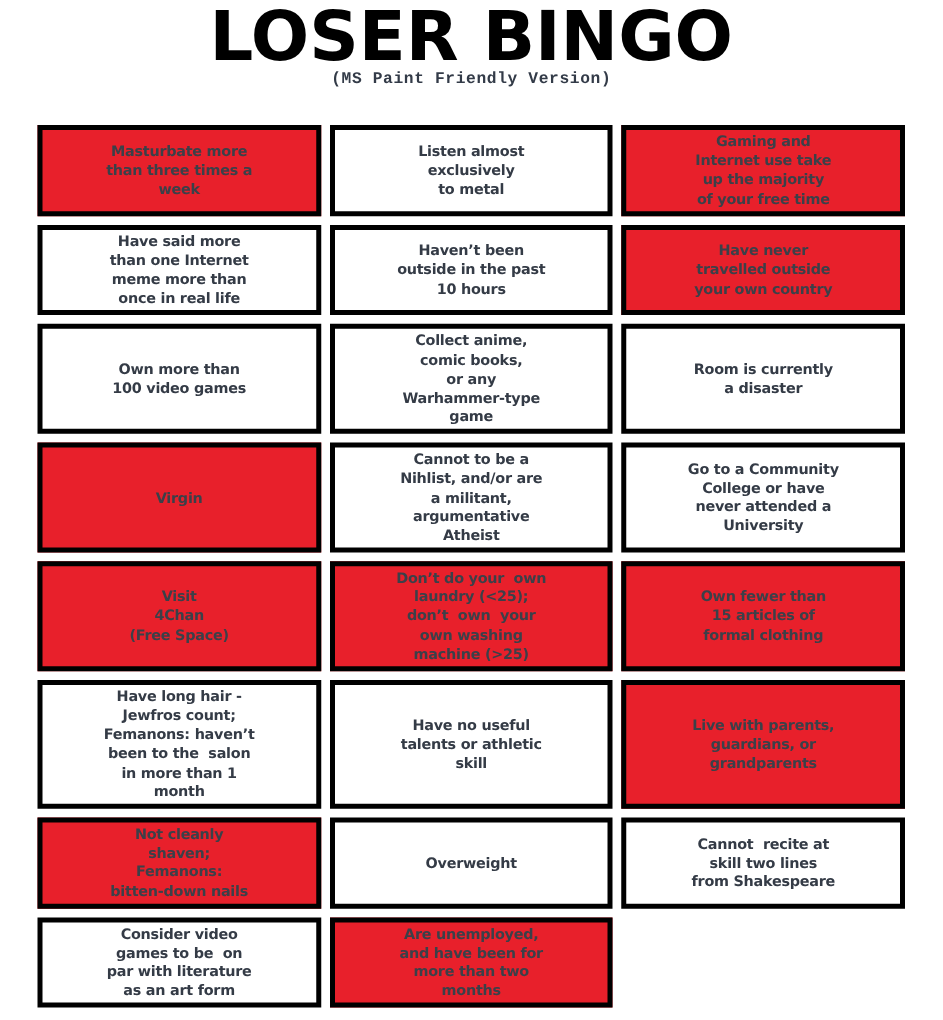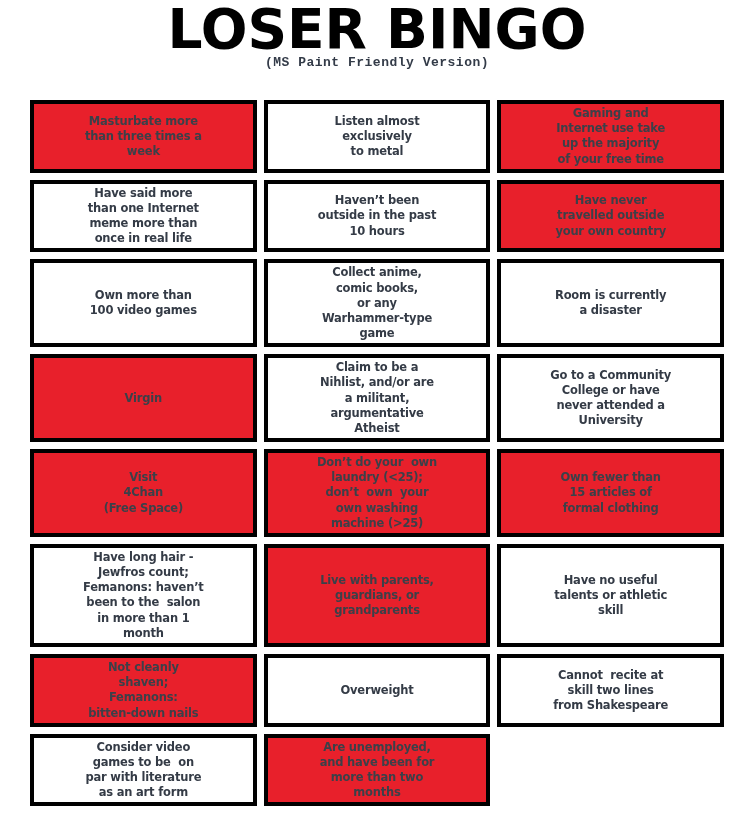--- a/index.html
+++ b/index.html
@@ -93,21 +93,21 @@
 100 video games</div>
     <div class="cell">Collect anime,
 comic books,
 or any
 Warhammer-type
 game</div>
     <div class="cell">Room is currently
 a disaster</div>
     <div class="cell red">Virgin</div>
 
-    <div class="cell">Claim to be a
+    <div class="cell">Cannot to be a
 Nihlist, and/or are
 a militant,
 argumentative
 Atheist</div>
     <div class="cell">Go to a Community
 College or have
 never attended a
 University</div>
     <div class="cell red">Visit
 4Chan
@@ -120,26 +120,26 @@
 
     <div class="cell red">Own fewer than
 15 articles of
 formal clothing</div>
     <div class="cell">Have long hair -
 Jewfros count;
 Femanons: haven’t
 been to the  salon
 in more than 1
 month</div>
+    <div class="cell">Have no useful
+talents or athletic
+skill</div>
     <div class="cell red">Live with parents,
 guardians, or
 grandparents</div>
-    <div class="cell">Have no useful
-talents or athletic
-skill</div>
     <div class="cell red">Not cleanly
 shaven;
 Femanons:
 bitten-down nails</div>
 
     <div class="cell">Overweight</div>
     <div class="cell">Cannot  recite at
 skill two lines
 from Shakespeare</div>
     <div class="cell">Consider video

